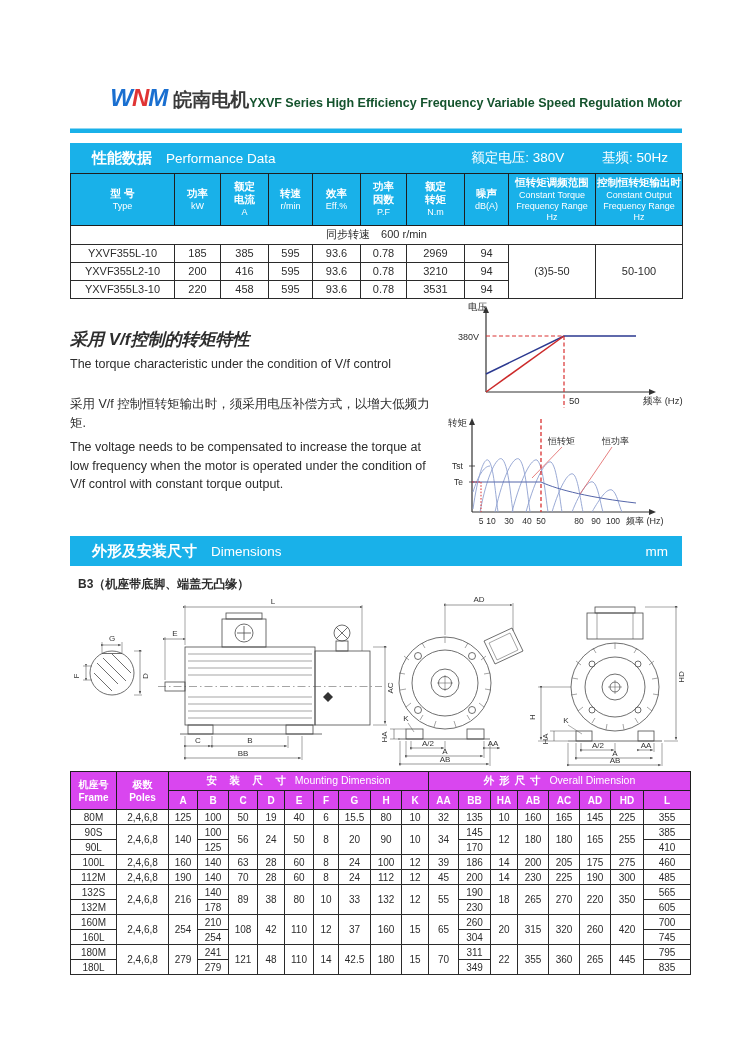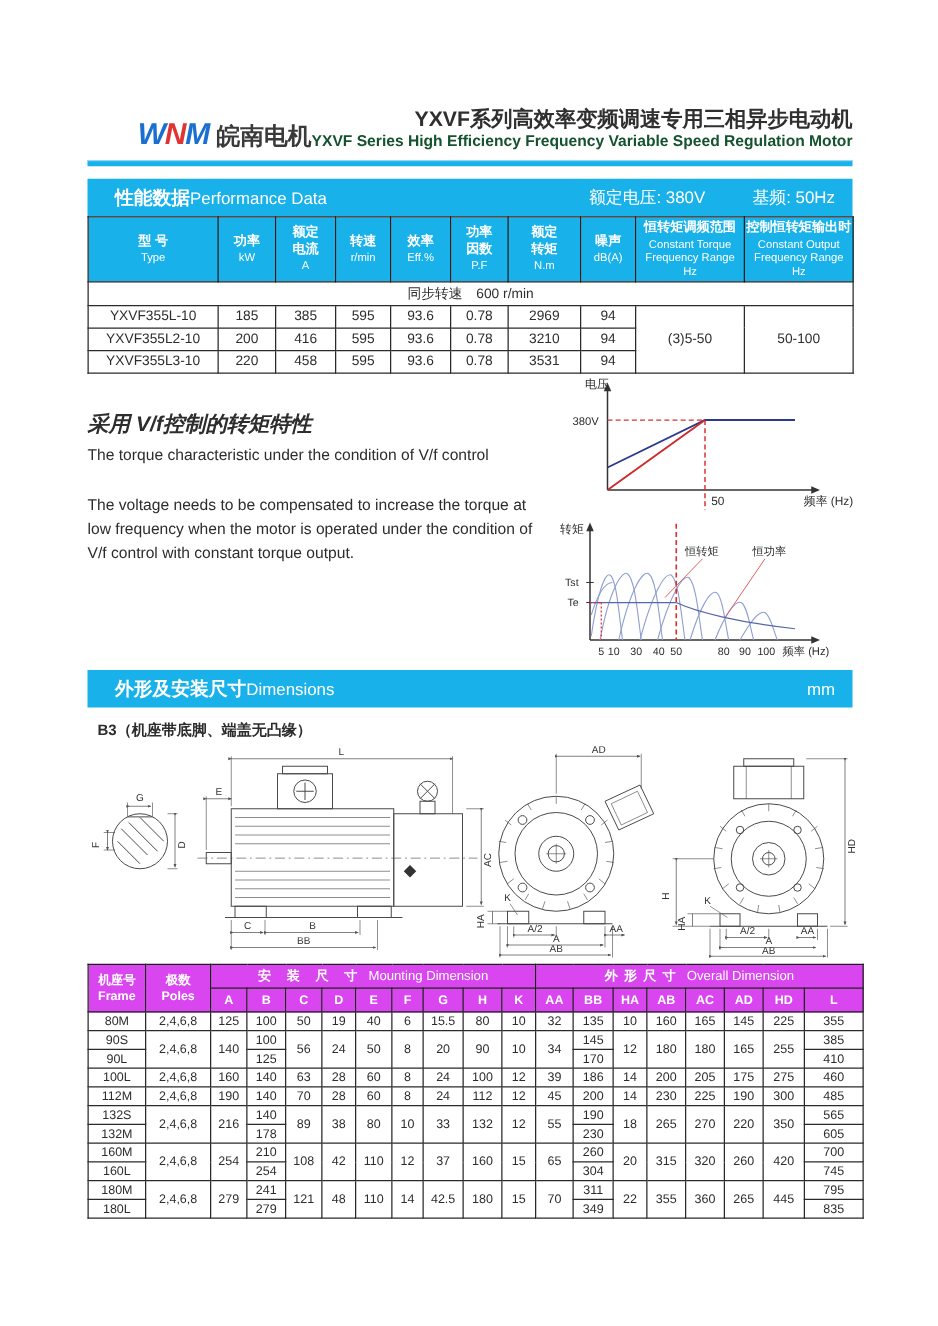--- a/index.html
+++ b/index.html
@@ -12,21 +12,21 @@
   .logo-w,.logo-m{color:#1a6fd0;}
   .logo-n{color:#e03434;}
   .logo-cn{font-size:19px;font-weight:bold;color:#3a3a3a;margin-left:6px;line-height:1.05;}
   .titles{text-align:right;line-height:1.15;}
   .t-zh{font-size:17px;font-weight:bold;color:#2f2f2f;}
   .t-en{font-size:12.5px;font-weight:bold;color:#14532d;}
   .hdr-rule{position:absolute;left:70px;top:128px;width:612px;height:4px;background:#19b1e9;border-top:1px solid #8fd7f3;}
   
   .band{height:30px;background:#19b1e9;color:#fff;display:flex;align-items:center;padding:0 14px 0 22px;box-sizing:border-box;}
   .band .zh{font-size:15px;font-weight:bold;}
-  .band .en{font-size:13.5px;}
+  .band .en{font-size:13.5px;margin-left:14px;}
   .band .right{margin-left:auto;font-size:13.5px;}
   .band .right span{margin-left:34px;}
   
   .perf{position:absolute;left:70px;top:143px;width:612px;}
   table{border-collapse:collapse;table-layout:fixed;}
   .perf-table{width:612px;font-size:11px;}
   .perf-table th{background:#19b1e9;color:#fff;border:1px solid #1e1e1e;vertical-align:middle;padding:2px 1px;height:44px;}
   .perf-table .th-zh{font-size:10.5px;font-weight:bold;line-height:1.25;}
   .perf-table .th-en{font-size:9px;font-weight:normal;line-height:1.2;margin-top:1px;}
   .perf-table th.wrap2 .th-zh{width:2.3em;margin:0 auto;}
@@ -57,21 +57,20 @@
 <body>
 
 <div class="page">
 
   <div class="hdr">
     <div class="logo">
       <span class="logo-mark"><span class="logo-w">W</span><span class="logo-n">N</span><span class="logo-m">M</span></span>
       <span class="logo-cn">皖南电机</span>
     </div>
     <div class="titles">
-      <div class="t-zh">YXVF系列高效率变频调速专用三相异步电动机</div>
       <div class="t-en">YXVF Series High Efficiency Frequency Variable Speed Regulation Motor</div>
     </div>
   </div>
   <div class="hdr-rule"></div>
 
   <div class="perf">
     <div class="band">
       <span class="zh">性能数据</span>
       <span class="en">Performance  Data</span>
       <span class="right">
@@ -173,20 +172,21 @@
             <td>94</td>
           </tr>
         </tbody>
     </table>
   </div>
 
   <div class="vf">
     <div class="vf-text">
       <h3 class="vf-h-zh">采用 V/f控制的转矩特性</h3>
       <p class="vf-h-en">The torque characteristic under the condition of V/f control</p>
+      <p class="vf-p-zh">采用 V/f 控制恒转矩输出时，须采用电压补偿方式，以增大低频力矩.</p>
       <p class="vf-p-en">The voltage needs to be compensated to increase the torque at low frequency when the motor is operated under the condition of V/f control with constant torque output.</p>
     </div>
 
     <svg class="chart1" width="240" height="112" viewBox="0 0 240 112">
       <line x1="40" y1="10" x2="40" y2="92" stroke="#333" stroke-width="1.2"></line>
       <polygon points="40,6 37,13 43,13" fill="#333"></polygon>
       <line x1="40" y1="92" x2="206" y2="92" stroke="#333" stroke-width="1.2"></line>
       <polygon points="210,92 203,89 203,95" fill="#333"></polygon>
       <text x="22" y="10" font-size="9.5" fill="#2d2d2d">电压</text>
       <text x="12" y="40" font-size="9" fill="#2d2d2d">380V</text>

